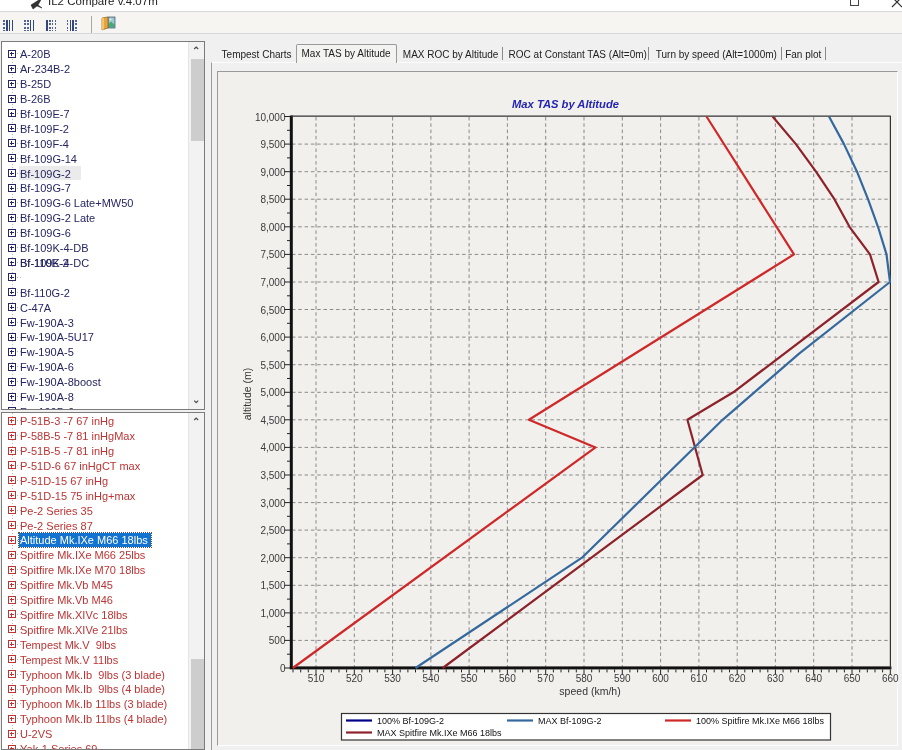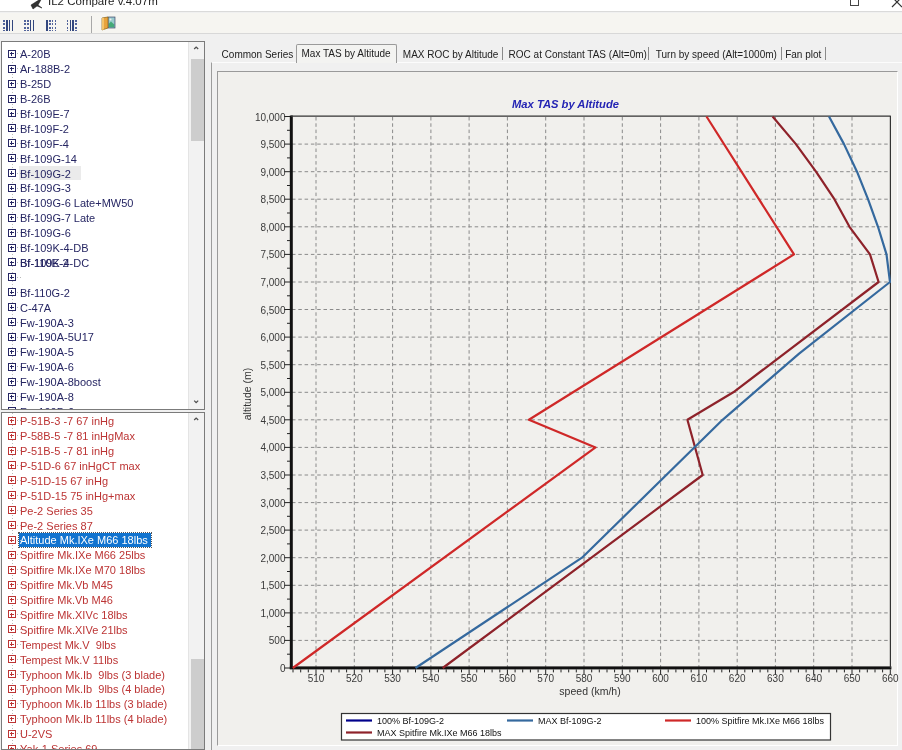--- a/index.html
+++ b/index.html
@@ -82,21 +82,21 @@
  <div class="dotline" style="top:8px;height:356px"></div>
 <div class="pbox" style="left:5.5px;top:7.8px;border-color:#262663">
       <span class="ph" style="background:#262663"></span>
       <span class="pv" style="background:#262663"></span>
     </div>
 <div class="trow" style="left:18px;top:5.3px;color:#262663">A-20B</div>
 <div class="pbox" style="left:5.5px;top:22.7px;border-color:#262663">
       <span class="ph" style="background:#262663"></span>
       <span class="pv" style="background:#262663"></span>
     </div>
-<div class="trow" style="left:18px;top:20.2px;color:#262663">Ar-188B-2</div>
+<div class="trow" style="left:18px;top:20.2px;color:#262663">Ar-234B-2</div>
 <div class="pbox" style="left:5.5px;top:37.6px;border-color:#262663">
       <span class="ph" style="background:#262663"></span>
       <span class="pv" style="background:#262663"></span>
     </div>
 <div class="trow" style="left:18px;top:35.1px;color:#262663">B-25D</div>
 <div class="pbox" style="left:5.5px;top:52.5px;border-color:#262663">
       <span class="ph" style="background:#262663"></span>
       <span class="pv" style="background:#262663"></span>
     </div>
 <div class="trow" style="left:18px;top:50.0px;color:#262663">B-26B</div>
@@ -123,31 +123,31 @@
 <div class="pbox" style="left:5.5px;top:127.0px;border-color:#262663">
       <span class="ph" style="background:#262663"></span>
       <span class="pv" style="background:#262663"></span>
     </div>
 <div class="hilbg" style="left:16.5px;top:124.0px;"></div>
 <div class="trow" style="left:18px;top:124.5px;color:#262663;z-index:3">Bf-109G-2</div>
 <div class="pbox" style="left:5.5px;top:141.9px;border-color:#262663">
       <span class="ph" style="background:#262663"></span>
       <span class="pv" style="background:#262663"></span>
     </div>
-<div class="trow" style="left:18px;top:139.4px;color:#262663">Bf-109G-3</div>
+<div class="trow" style="left:18px;top:139.4px;color:#262663">Bf-109G-7</div>
 <div class="pbox" style="left:5.5px;top:156.8px;border-color:#262663">
       <span class="ph" style="background:#262663"></span>
       <span class="pv" style="background:#262663"></span>
     </div>
 <div class="trow" style="left:18px;top:154.3px;color:#262663">Bf-109G-6 Late+MW50</div>
 <div class="pbox" style="left:5.5px;top:171.7px;border-color:#262663">
       <span class="ph" style="background:#262663"></span>
       <span class="pv" style="background:#262663"></span>
     </div>
-<div class="trow" style="left:18px;top:169.2px;color:#262663">Bf-109G-7 Late</div>
+<div class="trow" style="left:18px;top:169.2px;color:#262663">Bf-109G-2 Late</div>
 <div class="pbox" style="left:5.5px;top:186.6px;border-color:#262663">
       <span class="ph" style="background:#262663"></span>
       <span class="pv" style="background:#262663"></span>
     </div>
 <div class="trow" style="left:18px;top:184.1px;color:#262663">Bf-109G-6</div>
 <div class="pbox" style="left:5.5px;top:201.5px;border-color:#262663">
       <span class="ph" style="background:#262663"></span>
       <span class="pv" style="background:#262663"></span>
     </div>
 <div class="trow" style="left:18px;top:199.0px;color:#262663">Bf-109K-4-DB</div>
@@ -333,21 +333,21 @@
  <div class="sbar" style="left:186px;top:0;height:336px">
   <div class="sarrow" style="top:3px">⌃</div>
   <div class="sthumb" style="top:246px;height:90px"></div>
  </div>
 </div>
 
 <div class="tabpanel"></div>
 <div class="chartbox"></div>
 <div class="activetab"></div>
 <div class="tabstrip">
- <div class="tab" style="left:10.6px">Common Series</div>
+ <div class="tab" style="left:10.6px">Tempest Charts</div>
  <div class="tab" style="left:90.5px;top:4px;z-index:3">Max TAS by Altitude</div>
  <div class="tab" style="left:191.8px">MAX ROC by Altitude</div>
  <div class="tabsep" style="left:290.8px"></div>
  <div class="tab" style="left:297.6px">ROC at Constant TAS (Alt=0m)</div>
  <div class="tabsep" style="left:436.8px"></div>
  <div class="tab" style="left:444.8px">Turn by speed (Alt=1000m)</div>
  <div class="tabsep" style="left:570.2px"></div>
  <div class="tab" style="left:574.2px">Fan plot</div>
  <div class="tabsep" style="left:613.5px"></div>
 </div>

